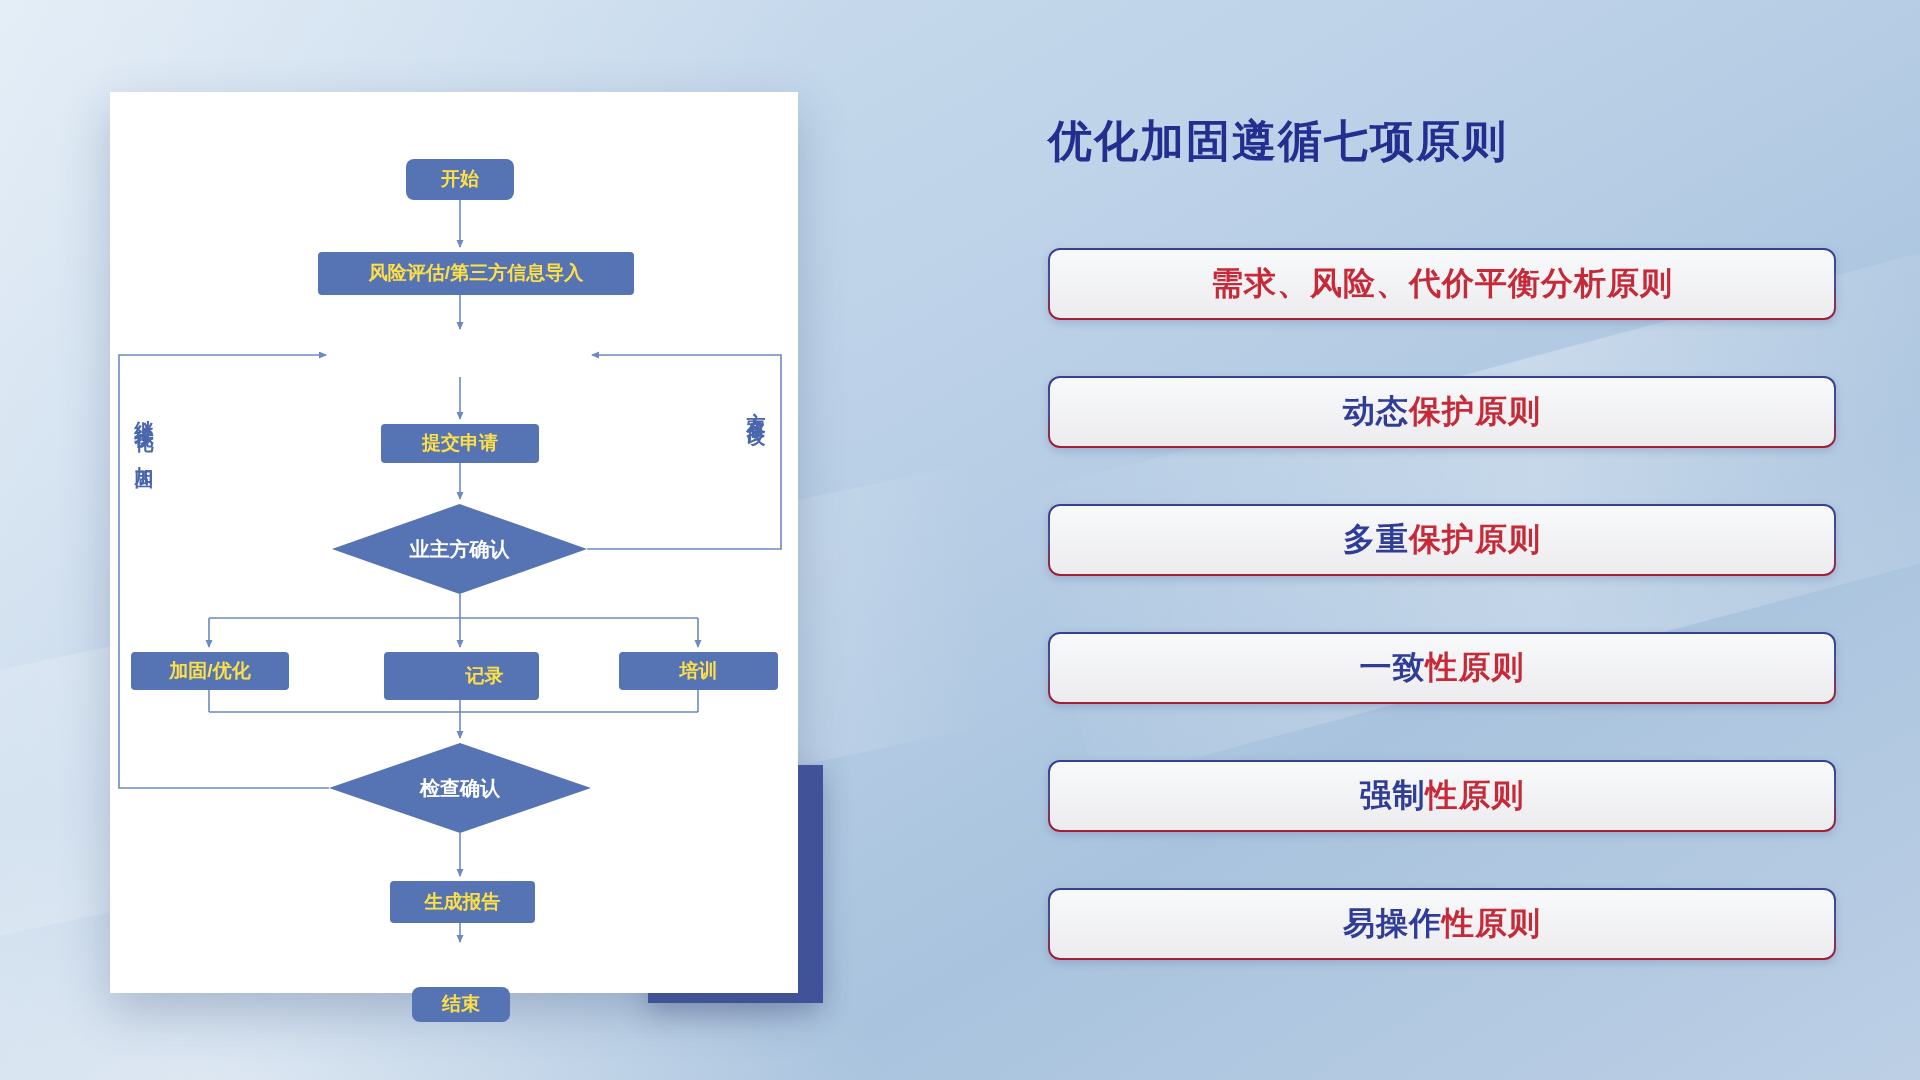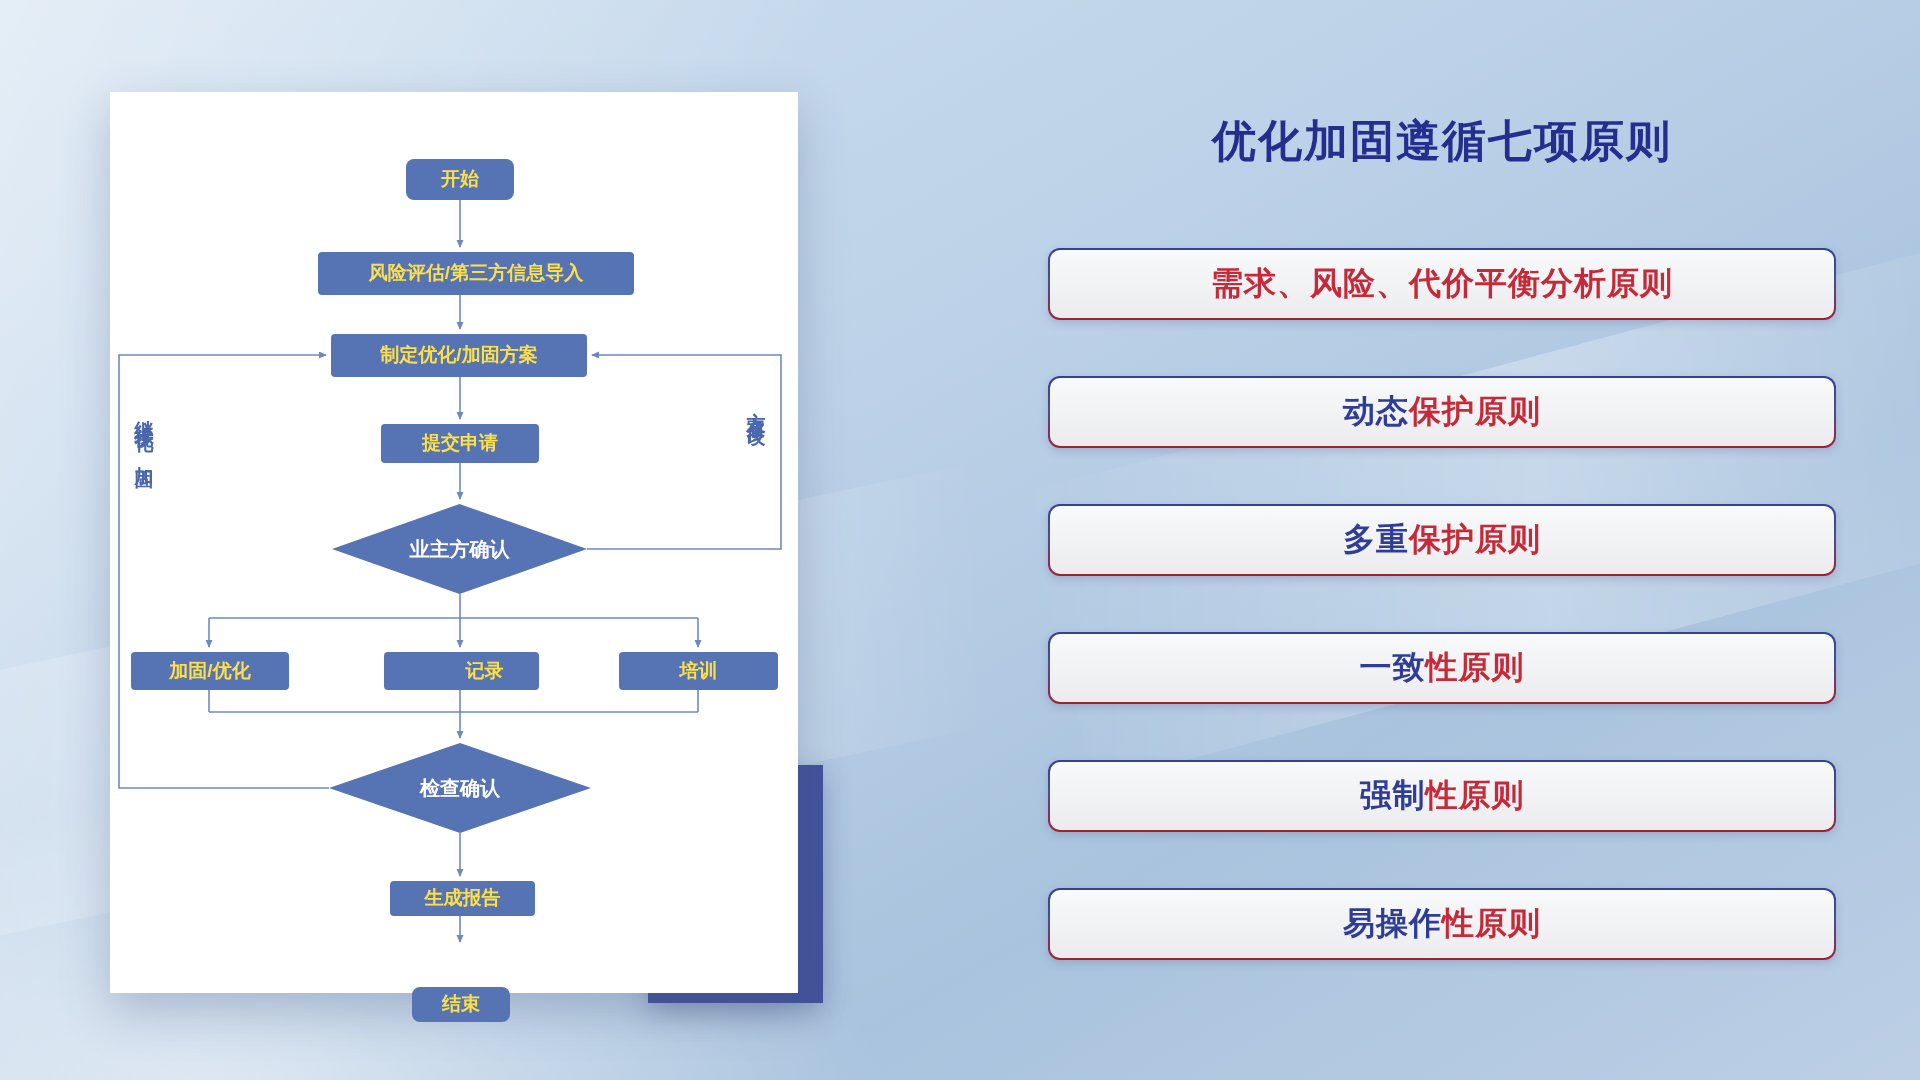--- a/index.html
+++ b/index.html
@@ -48,21 +48,21 @@
     text-align:center;
   }
   .vlabel {
     position:absolute; writing-mode:vertical-rl; text-orientation:upright;
     color:#4a67ad; font-weight:bold; font-size:19px; letter-spacing:5px; line-height:1;
   }
 
   
   .panel-title {
     position:absolute; left:1048px; top:112px; width:788px;
-    text-align:center; font-size:44px; font-weight:bold;
+    text-align:left; font-size:44px; font-weight:bold;
     color:var(--title-blue,#232e8f); letter-spacing:2px;
   }
   .principles { position:absolute; left:1048px; top:248px; width:788px; }
   .principle {
     width:788px; height:72px; margin-bottom:56px;
     display:flex; align-items:center; justify-content:center;
     border:2px solid transparent; border-radius:12px;
     background:
       linear-gradient(180deg, #f8f9fb, #ececef) padding-box,
       linear-gradient(180deg, #33418f 0%, #48508f 45%, #a31f33 100%) border-box;
@@ -104,28 +104,27 @@
       <path d="M350,620 L350,646" marker-end="url(#arrow)"></path>
       <path d="M350,741 L350,784" marker-end="url(#arrow)"></path>
       <path d="M350,824 L350,850" marker-end="url(#arrow)"></path>
       <path d="M477,457 L671,457 L671,263 L482,263" marker-end="url(#arrow)"></path>
       <path d="M219,696 L9,696 L9,263 L216,263" marker-end="url(#arrow)"></path>
     </g>
   </svg>
 
   <div class="node pill" style="left:296px;top:67px;width:108px;height:41px;">开始</div>
   <div class="node" style="left:208px;top:160px;width:316px;height:43px;">风险评估/第三方信息导入</div>
-  <div class="node" style="left:221px;top:242px;width:256px;height:43px;">制定优化/加固方案</div>
   <div class="node" style="left:271px;top:332px;width:158px;height:39px;">提交申请</div>
   <div class="diamond" style="left:222px;top:412px;width:255px;height:90px;">业主方确认</div>
   <div class="node" style="left:21px;top:560px;width:158px;height:38px;">加固/优化</div>
-  <div class="node" style="left:274px;top:560px;width:155px;height:38px;padding-left:46px;">记录</div>
+  <div class="node" style="left:274px;top:560px;width:155px;height:48px;padding-left:46px;">记录</div>
   <div class="node" style="left:509px;top:560px;width:159px;height:38px;">培训</div>
   <div class="diamond" style="left:219px;top:651px;width:262px;height:90px;">检查确认</div>
-  <div class="node" style="left:280px;top:789px;width:145px;height:35px;">生成报告</div>
+  <div class="node" style="left:280px;top:789px;width:145px;height:42px;">生成报告</div>
   <div class="node pill" style="left:302px;top:855px;width:98px;height:35px;margin-top:40px;">结束</div>
 
   <div class="vlabel" style="left:25px;top:312px;height:220px;">继续优化/加固</div>
   <div class="vlabel" style="left:637px;top:305px;height:160px;">方案修改</div>
 </div>
 
 <div class="panel-title">优化加固遵循七项原则</div>
 
 <div class="principles">
   <div class="principle">

